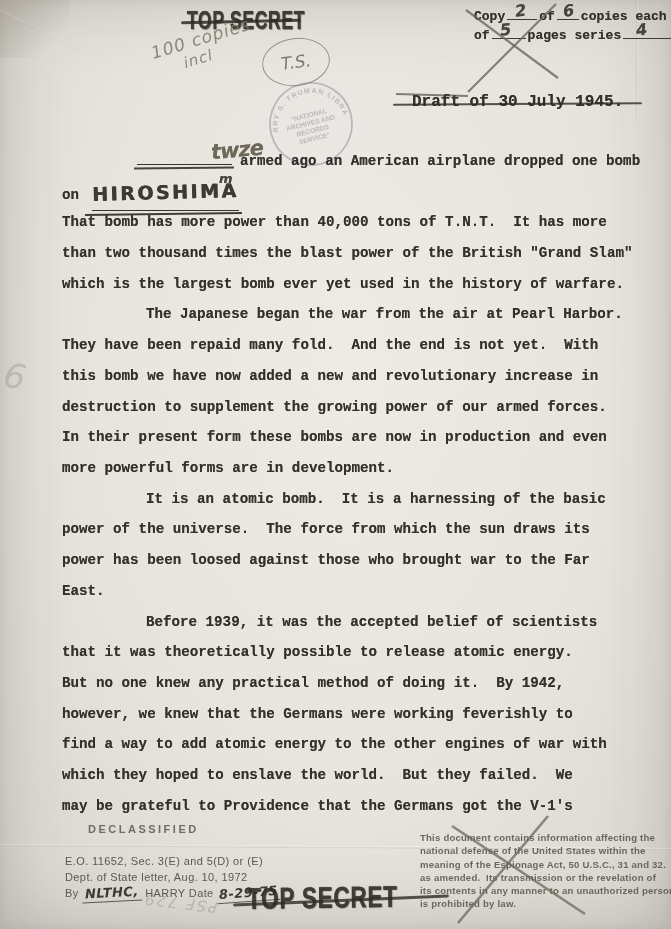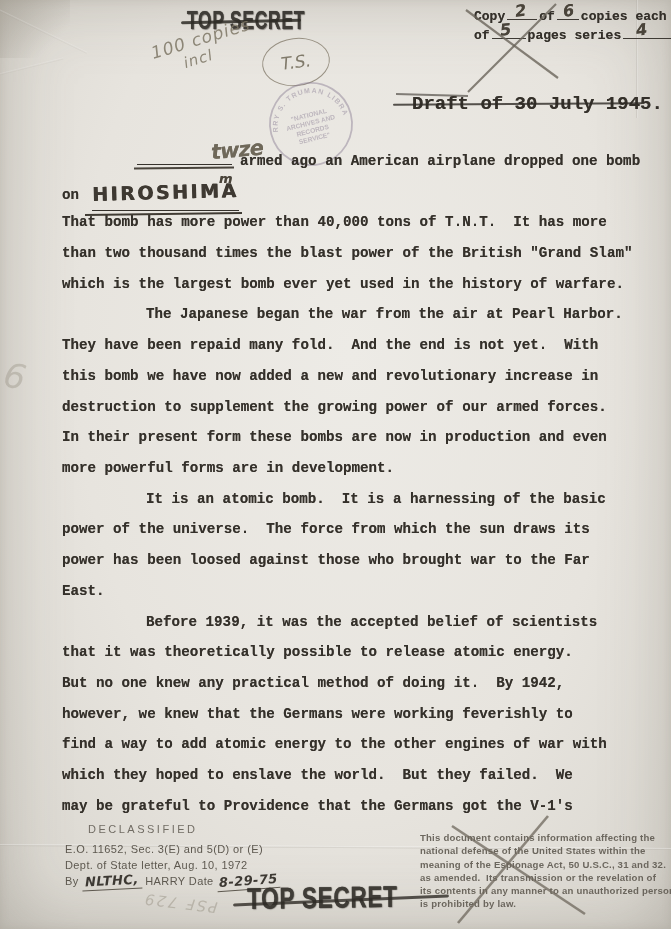--- a/index.html
+++ b/index.html
@@ -27,21 +27,21 @@
     color:#2f2c27;letter-spacing:1px;transform-origin:left top;opacity:.9;
     text-shadow:0 0 1px #2f2c27,1px .5px 1.2px rgba(47,44,39,.55);}
   .ts-top{left:187px;top:5px;font-size:25px;transform:scaleX(.70) scaleY(1.05);}
   .ts-bottom{left:247px;top:882px;font-size:30px;transform:scaleX(.75) rotate(-.6deg);}
   .strike{position:absolute;background:#2e2b26;opacity:.85;border-radius:2px;}
   .sk-top{left:181px;top:20px;width:120px;height:3.2px;transform:rotate(-1.2deg);}
   .sk-bottom{left:233px;top:899px;width:216px;height:3.4px;transform:rotate(-2.4deg);opacity:.8;}
   .sk-draft{left:393px;top:103px;width:249px;height:2.3px;transform:rotate(-.4deg);opacity:.8;}
   .ol-draft{left:396px;top:94px;width:72px;height:1.8px;transform:rotate(1.5deg);opacity:.6;background:#3a362f;position:absolute;}
 
-  .draft-line{position:absolute;left:412px;top:93px;font-size:19px;}
+  .draft-line{position:absolute;left:412px;top:93px;font-size:16px;}
 
   
   .copy-block{position:absolute;left:474px;top:7px;font-size:13px;line-height:19px;}
   .copy-line{white-space:pre;}
   .blank{display:inline-block;position:relative;border-bottom:1.5px solid #3e3a34;height:11px;margin:0 2px;vertical-align:baseline;}
   .b1{width:30px;} .b2{width:22px;} .b3{width:34px;} .b4{width:48px;}
   .hw-num{position:absolute;left:26%;bottom:0;font-family:"DejaVu Sans",sans-serif;font-style:italic;
     font-weight:600;font-size:16px;color:#4a443a;transform:rotate(-7deg);line-height:1;}
   .xsvg{position:absolute;pointer-events:none;}
 
@@ -67,21 +67,21 @@
     font-size:13px;color:#4a443a;}
   .psf{left:143px;top:894px;font-size:15px;transform:rotate(187deg);opacity:.35;letter-spacing:2px;}
   .squiggle{left:4px;top:356px;font-size:34px;transform:rotate(12deg);opacity:.28;}
 
   
   .arch{position:absolute;left:264px;top:77px;opacity:.48;transform:rotate(-14deg);}
 
   
   .declass{position:absolute;left:65px;top:821px;font-family:"Liberation Sans","DejaVu Sans",sans-serif;
     color:#5d584f;font-size:11px;letter-spacing:.4px;line-height:16px;}
-  .d-title{margin-left:23px;letter-spacing:2.5px;font-weight:400;opacity:.85;margin-bottom:4px;}
+  .d-title{margin-left:23px;letter-spacing:2.5px;font-weight:700;opacity:.85;margin-bottom:16px;}
   .d-row{white-space:pre;}
   .sig{display:inline-block;font-family:"DejaVu Sans",sans-serif;font-style:italic;font-weight:700;
     font-size:13px;color:#3d3933;transform:rotate(-3deg);border-bottom:1px solid #5d584f;padding:0 3px;}
   .hw-date{display:inline-block;font-family:"DejaVu Sans",sans-serif;font-style:italic;font-weight:700;
     font-size:13px;color:#3d3933;transform:rotate(-4deg);border-bottom:1px solid #5d584f;padding:0 2px;}
 
   
   .sec-box{position:absolute;left:420px;top:831px;width:248px;white-space:pre;
     font-family:"Liberation Sans","DejaVu Sans",sans-serif;font-size:9.6px;line-height:13.3px;
     color:#625d54;letter-spacing:.2px;font-weight:700;opacity:.92;}

